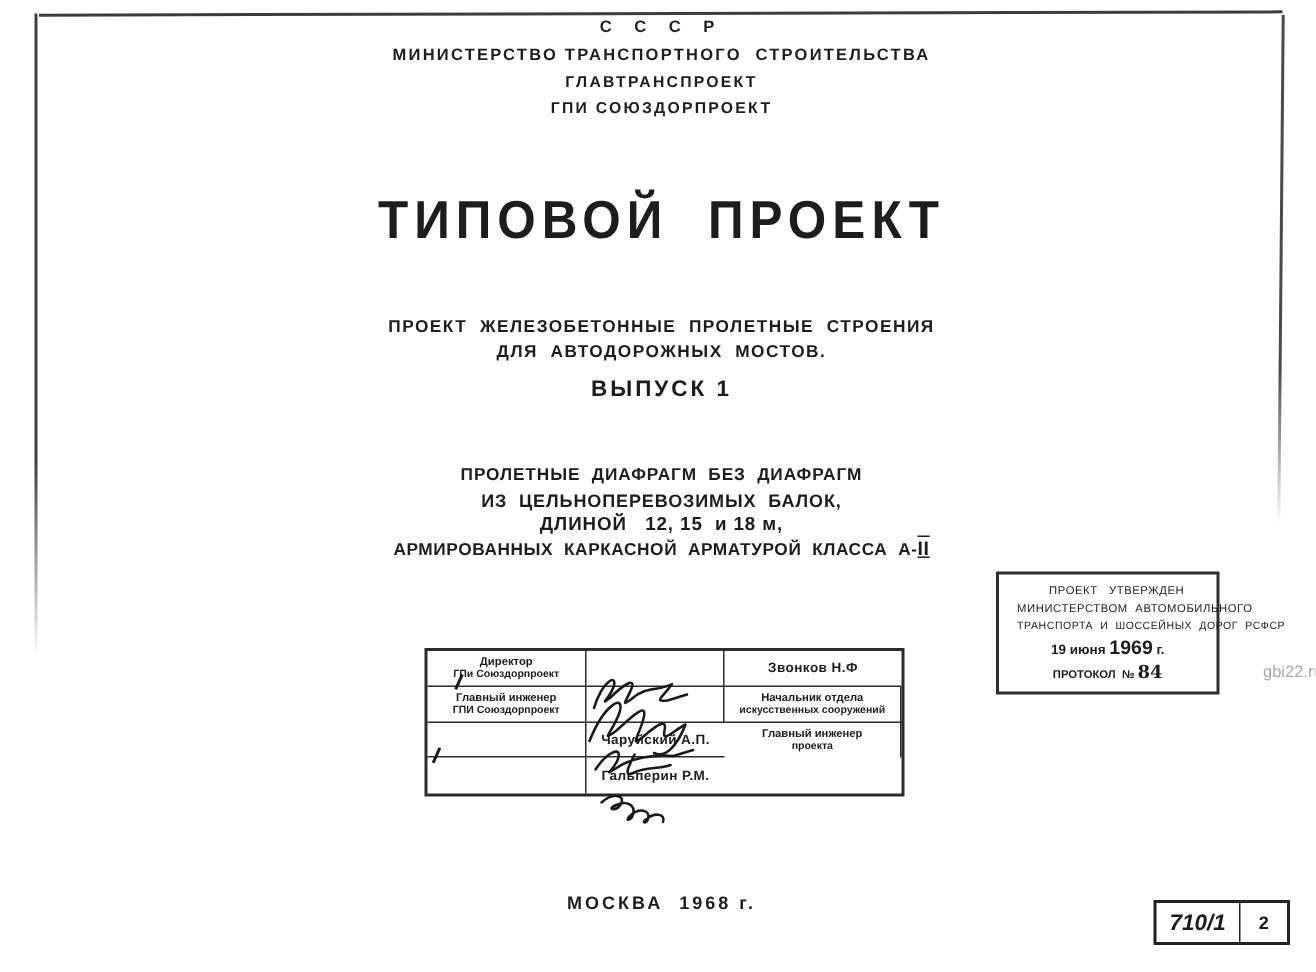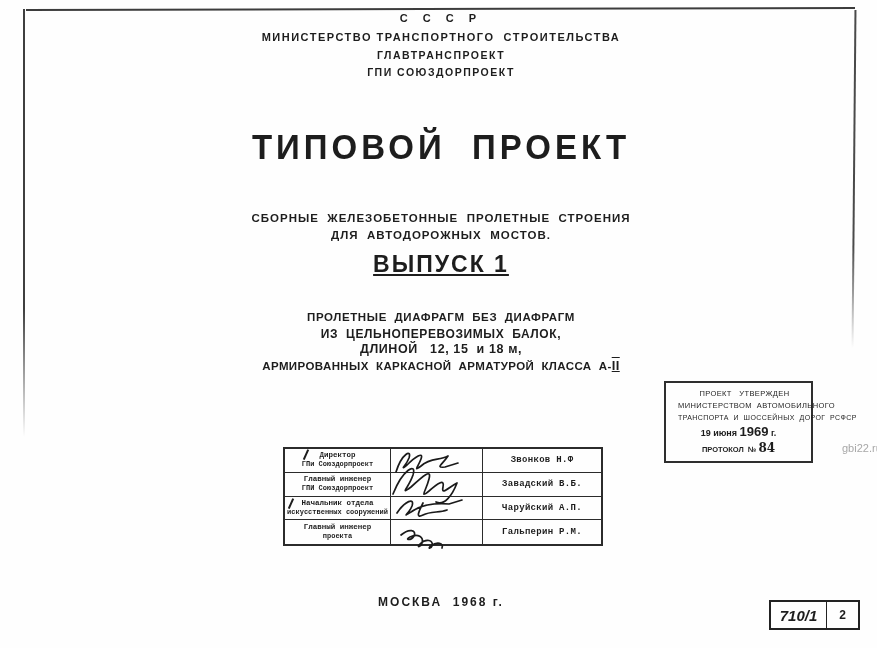--- a/index.html
+++ b/index.html
@@ -20,42 +20,42 @@
   .h-country{top:12px;font-size:11px;font-weight:bold;letter-spacing:6px;}
   .h-ministry{top:31px;font-size:11px;font-weight:bold;letter-spacing:1.5px;}
   .h-glavk{top:49px;font-size:10.5px;font-weight:bold;letter-spacing:1.5px;}
   .h-inst{top:66px;font-size:10.5px;font-weight:bold;letter-spacing:1.5px;}
   
   .t-main{top:128px;font-size:33px;font-weight:bold;letter-spacing:4px;transform:scaleY(1.08);}
   .t-series{top:167px;font-size:16px;font-weight:bold;letter-spacing:1px;}
   
   .s-1{top:212px;font-size:11.5px;font-weight:bold;letter-spacing:1px;}
   .s-2{top:229px;font-size:11.5px;font-weight:bold;letter-spacing:1px;}
-  .s-issue{top:251px;font-size:23px;font-weight:bold;letter-spacing:2px;text-decoration:underline;}
+  .s-issue{top:251px;font-size:15px;font-weight:bold;letter-spacing:2px;}
   
   .d-1{top:311px;font-size:11.5px;font-weight:bold;letter-spacing:0.6px;}
   .d-2{top:327px;font-size:12px;font-weight:bold;letter-spacing:0.6px;}
   .d-3{top:342px;font-size:12.5px;font-weight:bold;letter-spacing:0.6px;}
   .d-4{top:358px;font-size:11.5px;font-weight:bold;letter-spacing:0.4px;}
   .roman2{text-decoration:overline underline;font-size:13px;}
   
   .stamp{left:664px;top:381px;width:149px;height:82px;border:2px solid #2e2e2e;
     text-align:center;padding-top:5px;box-sizing:border-box;}
   .stamp .l{font-size:7.5px;font-weight:normal;letter-spacing:0.4px;line-height:12px;white-space:pre;margin-left:12px;}
   .stamp .l3{font-size:7px;}
   .stamp .date{font-size:9px;font-weight:bold;line-height:15px;white-space:pre;}
   .stamp .yr{font-size:13px;}
   .stamp .proto{font-size:7.5px;font-weight:bold;line-height:14px;white-space:pre;}
   .stamp .pnum{font-size:12px;font-family:"DejaVu Serif",serif;}
   
   .wm{left:842px;top:442px;font-size:11px;color:#a8a8a8;font-weight:normal;}
   
-  .sig-table{left:283px;top:447px;width:320px;height:99px;border:2px solid #2b2b2b;
+  .sig-table{left:283px;top:432px;width:320px;height:99px;border:2px solid #2b2b2b;
     box-sizing:border-box;display:grid;grid-template-columns:106px 92px 118px;
-    grid-template-rows:1fr 1fr 1fr 1fr;font-family:Liberation Mono, monospace;}
+    grid-template-rows:1fr 1fr 1fr 1fr;}
   .sig-table .cell{border-right:1.5px solid #2b2b2b;border-bottom:1.5px solid #2b2b2b;
     display:flex;flex-direction:column;align-items:center;justify-content:center;
     overflow:visible;position:relative;}
   .sig-table .cell.last-col{border-right:none;}
   .sig-table .cell.last-row{border-bottom:none;}
   .role1{font-size:7.5px;font-weight:bold;line-height:9px;}
   .role2{font-size:7px;font-weight:bold;line-height:9px;}
   .sig-name{font-size:9px;font-weight:bold;letter-spacing:0.3px;}
   .sig-overlay{left:386px;top:444px;width:100px;height:106px;pointer-events:none;}
   .tick{width:1.6px;height:11px;background:#1d1d1d;transform:rotate(24deg);}
@@ -81,21 +81,21 @@
   <div class="abs frame-left"></div>
   <div class="abs frame-right"></div>
 
   <div class="abs ctr h-country">С С С Р</div>
   <div class="abs ctr h-ministry">МИНИСТЕРСТВО ТРАНСПОРТНОГО  СТРОИТЕЛЬСТВА</div>
   <div class="abs ctr h-glavk">ГЛАВТРАНСПРОЕКТ</div>
   <div class="abs ctr h-inst">ГПИ СОЮЗДОРПРОЕКТ</div>
 
   <div class="abs ctr t-main">ТИПОВОЙ  ПРОЕКТ</div>
 
-  <div class="abs ctr s-1">СБОРНЫЕ  ЖЕЛЕЗОБЕТОННЫЕ  ПРОЛЕТНЫЕ  СТРОЕНИЯ</div>
+  <div class="abs ctr s-1">ПРОЕКТ  ЖЕЛЕЗОБЕТОННЫЕ  ПРОЛЕТНЫЕ  СТРОЕНИЯ</div>
   <div class="abs ctr s-2">ДЛЯ  АВТОДОРОЖНЫХ  МОСТОВ.</div>
   <div class="abs ctr s-issue">ВЫПУСК 1</div>
 
   <div class="abs ctr d-1">ПРОЛЕТНЫЕ  ДИАФРАГМ  БЕЗ  ДИАФРАГМ</div>
   <div class="abs ctr d-2">ИЗ  ЦЕЛЬНОПЕРЕВОЗИМЫХ  БАЛОК,</div>
   <div class="abs ctr d-3">ДЛИНОЙ   12, 15  и 18 м,</div>
   <div class="abs ctr d-4"><span class="pre">АРМИРОВАННЫХ  КАРКАСНОЙ  АРМАТУРОЙ  КЛАССА  А-</span><span class="roman2">II</span></div>
 
   <div class="abs stamp">
     <div class="l">ПРОЕКТ   УТВЕРЖДЕН</div>
@@ -116,23 +116,20 @@
     <div class="cell"></div>
     <div class="cell last-col">
       <div class="sig-name">Звонков Н.Ф</div>
     </div>
 
     <div class="cell">
       <div class="role1">Главный  инженер</div>
       <div class="role2">ГПИ Союздорпроект</div>
     </div>
     <div class="cell"></div>
-    <div class="cell last-col">
-      <div class="sig-name">Завадский В.Б.</div>
-    </div>
 
     <div class="cell">
       <div class="role1">Начальник  отдела</div>
       <div class="role2">искусственных сооружений</div>
     </div>
     <div class="cell"></div>
     <div class="cell last-col">
       <div class="sig-name">Чаруйский А.П.</div>
     </div>
 

